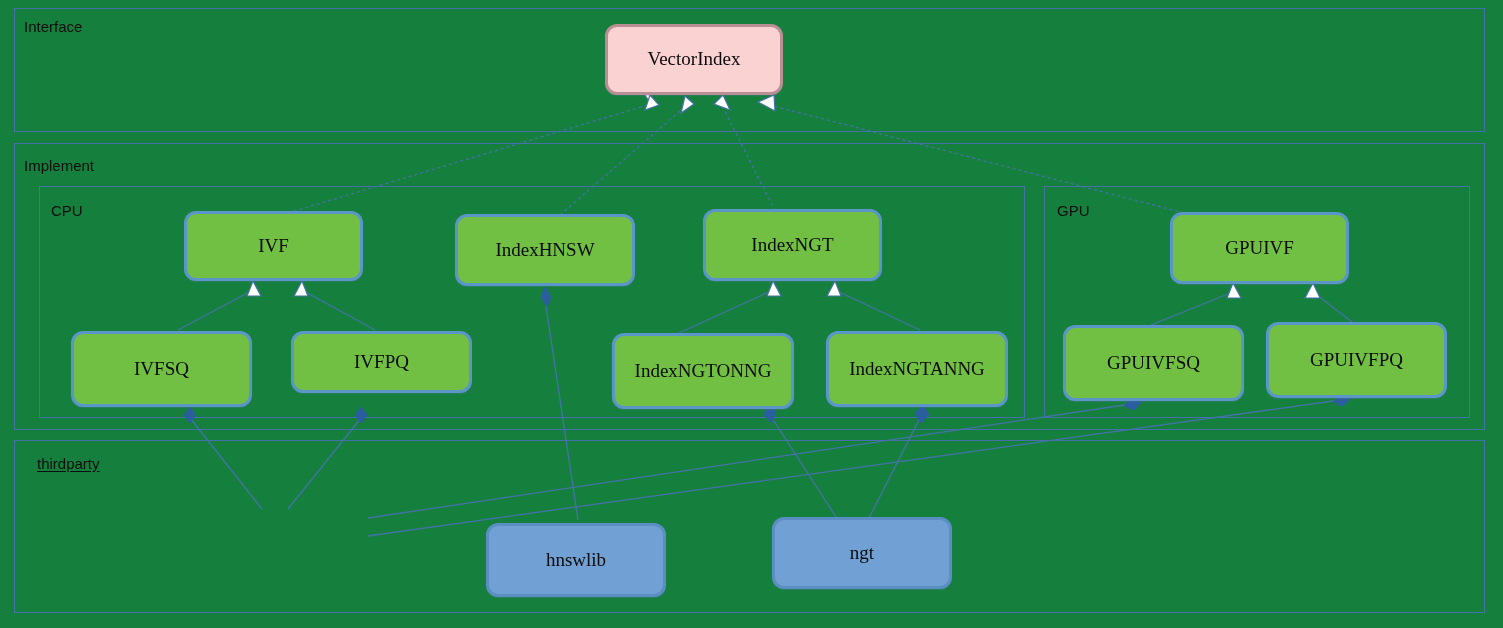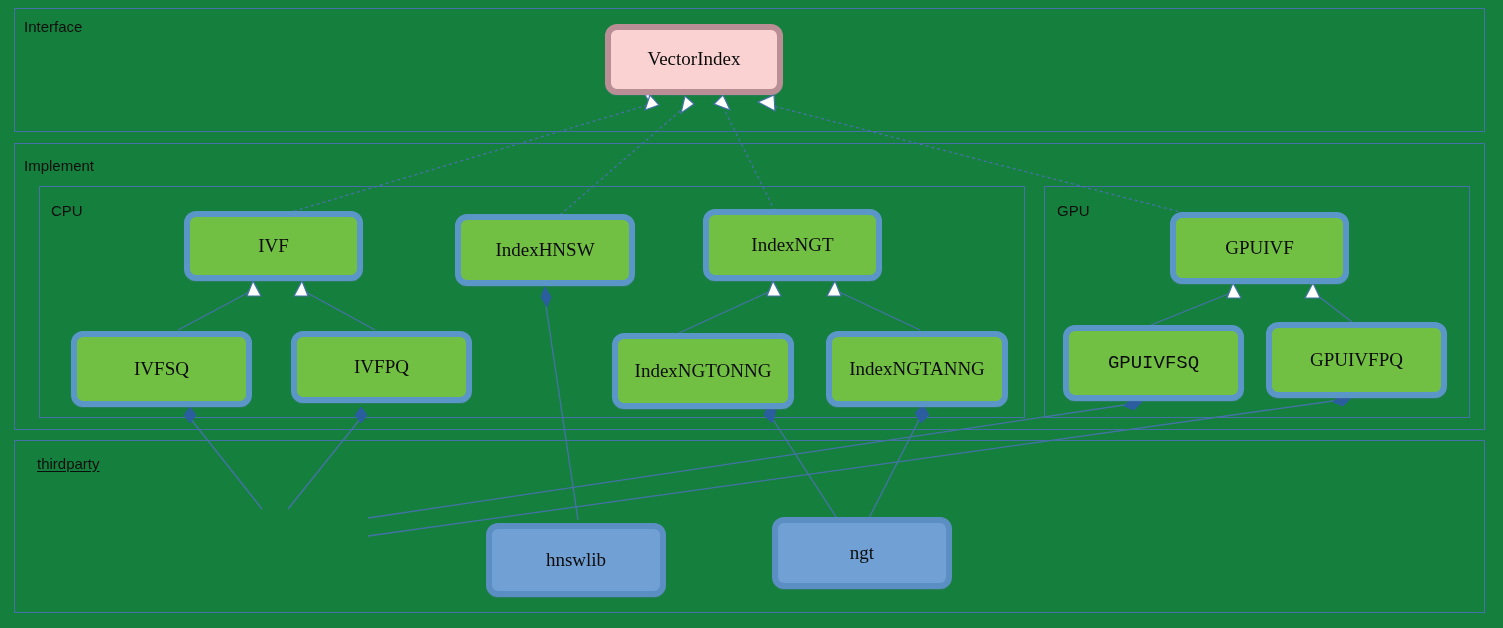--- a/index.html
+++ b/index.html
@@ -41,21 +41,21 @@
     bottom: -7px;
     width: 100%;
     height: 5px;
     overflow: hidden;
   }
   
   .node {
     position: absolute;
     box-sizing: border-box;
     border-radius: 12px;
-    border: 6px solid #be185d;
+    border: 3px solid #be185d;
     display: flex;
     align-items: center;
     justify-content: center;
     font-family: "Liberation Serif", serif;
     font-size: 19px;
     color: #0a0a0a;
     text-align: center;
     line-height: 1.1;
     z-index: 4;
     box-shadow: 0 1px 1px rgba(90,120,160,0.35);
@@ -189,33 +189,33 @@
   </div>
 
   <div class="node impl" style="left:1170px; top:212px; width:179px; height:72px;">
     <span>GPUIVF</span>
   </div>
 
   <div class="node impl" style="left:71px; top:331px; width:181px; height:76px;">
     <span>IVFSQ</span>
   </div>
 
-  <div class="node impl" style="left:291px; top:331px; width:181px; height:72px;">
+  <div class="node impl" style="left:291px; top:331px; width:181px; height:62px;">
     <span>IVFPQ</span>
   </div>
 
   <div class="node impl" style="left:612px; top:333px; width:182px; height:76px;align-items:center;">
     <span>IndexNGTONNG</span>
   </div>
 
   <div class="node impl" style="left:826px; top:331px; width:182px; height:76px;">
     <span>IndexNGTANNG</span>
   </div>
 
-  <div class="node impl" style="left:1063px; top:325px; width:181px; height:76px;font-family:Liberation Mono, monospace;">
+  <div class="node impl" style="left:1063px; top:325px; width:181px; height:76px;">
     <span>GPUIVFSQ</span>
   </div>
 
   <div class="node impl" style="left:1266px; top:322px; width:181px; height:76px;">
     <span>GPUIVFPQ</span>
   </div>
 
 
   <div class="node third" style="left:486px; top:523px; width:180px; height:74px;">
     <span>hnswlib</span>

